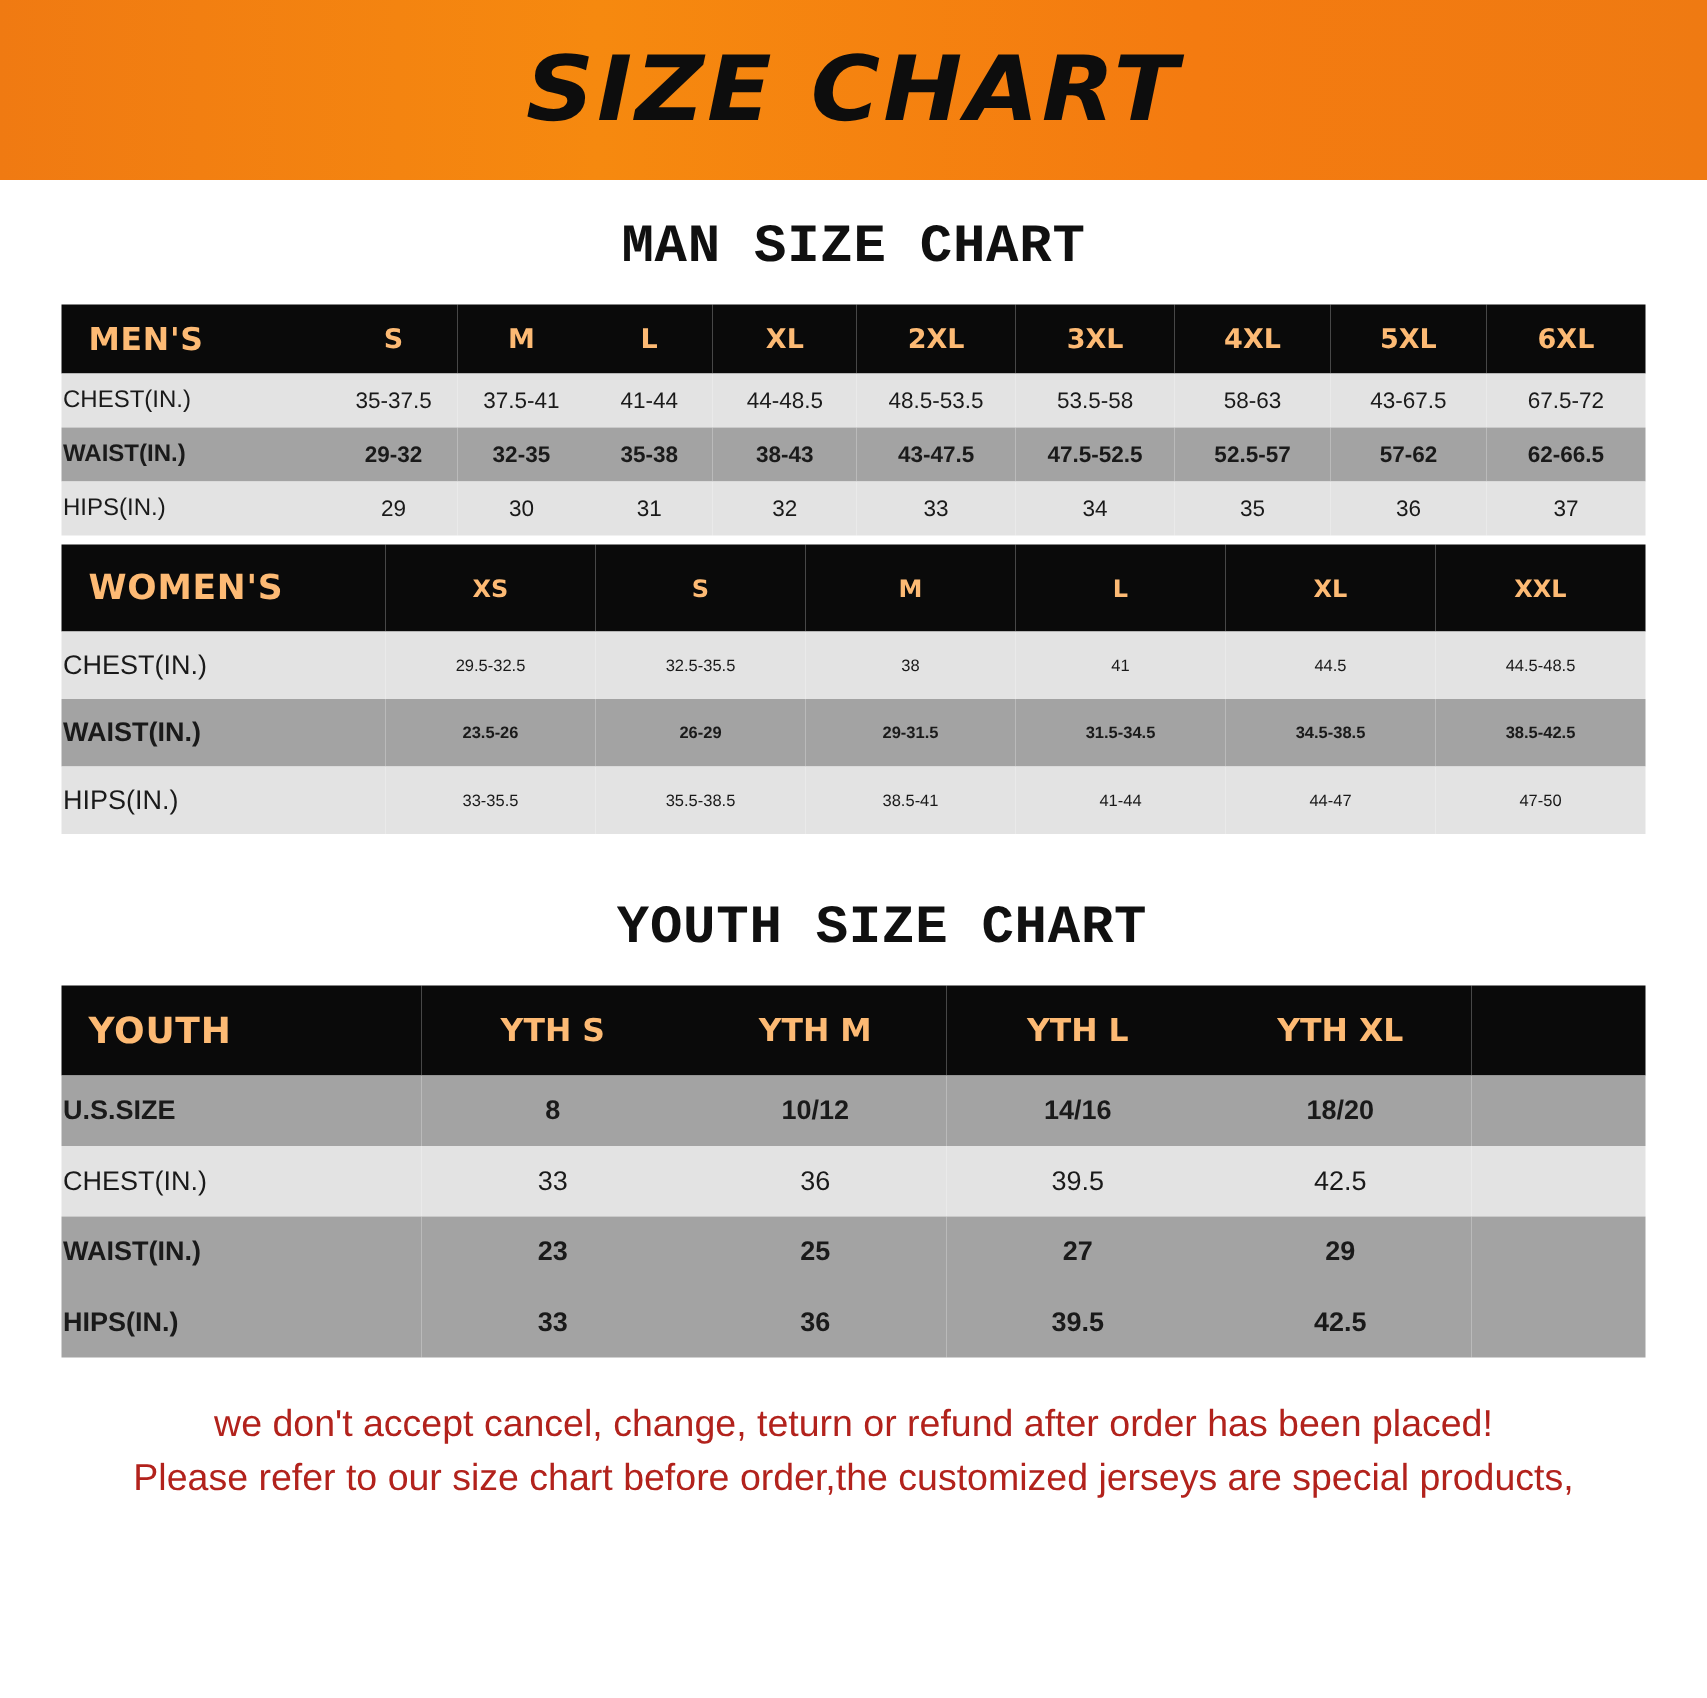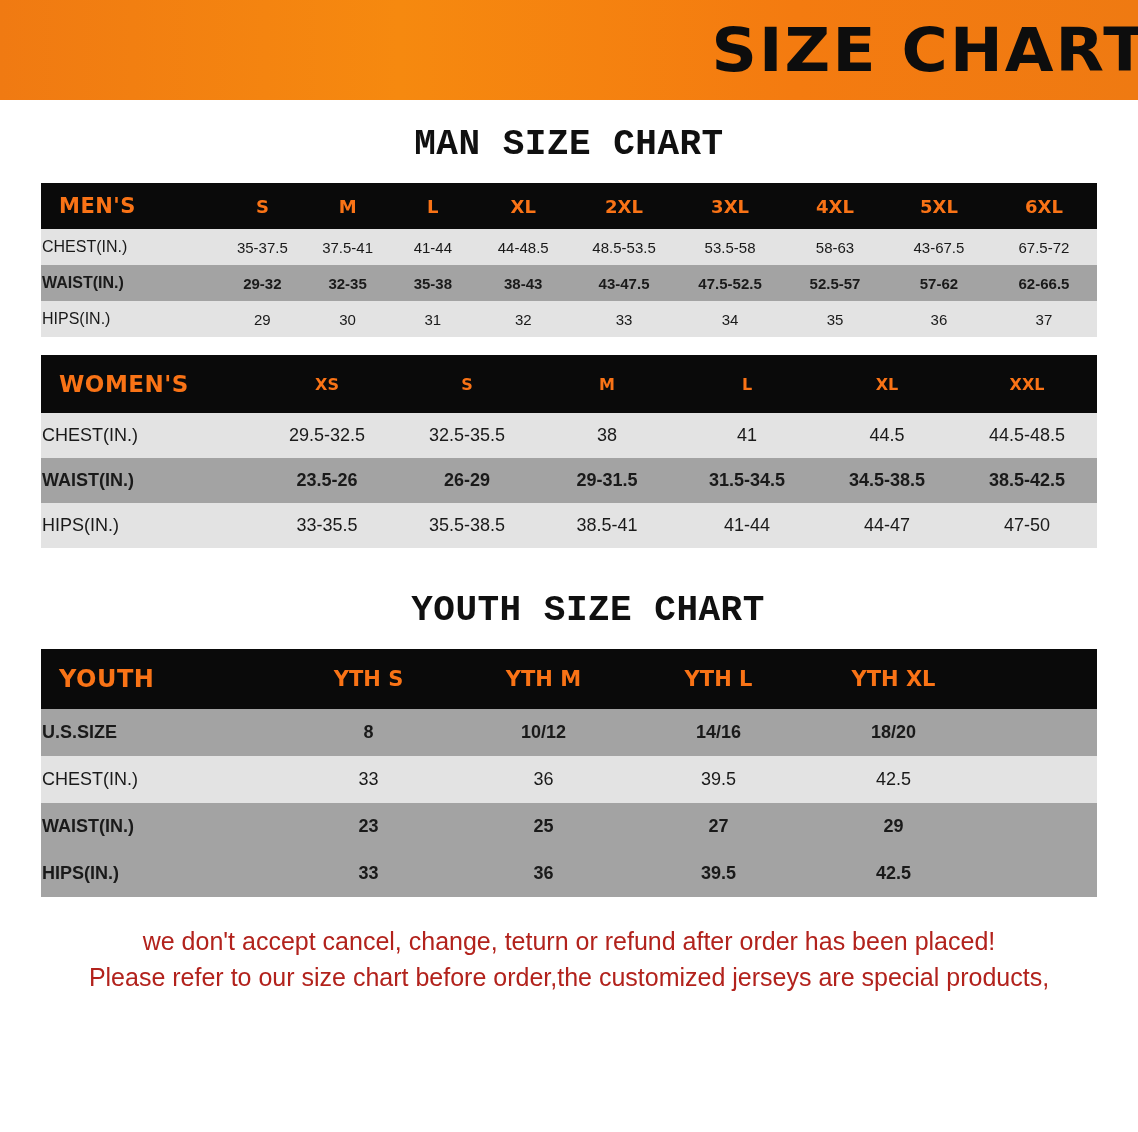--- a/index.html
+++ b/index.html
@@ -15,26 +15,27 @@
   }
   .page {
     position: relative;
     width: 1138px;
     height: 1132px;
     background: #ffffff;
   }
 
   
   .banner {
-    height: 100px;
+    height: 120px;
     background: linear-gradient(90deg, #f07a12 0%, #f6890f 35%, #f47b10 70%, #ef7a12 100%);
     display: flex;
     align-items: center;
-    justify-content: flex-end;
+    justify-content: center;
     overflow: hidden;
+    font-style: italic;
   }
   .banner-title {
     font-family: "DejaVu Sans", sans-serif;
     font-weight: bold;
     font-size: 60px;
     letter-spacing: 2px;
     color: #0d0d0d;
     line-height: 1;
     transform: scaleX(1.05);
   }
@@ -68,21 +69,21 @@
     margin: 0 auto;
     box-sizing: border-box;
   }
   table.size-table {
     border-collapse: collapse;
     width: 100%;
     table-layout: fixed;
   }
   table.size-table thead th {
     background: #0a0a0a;
-    color: #f97316;
+    color: #fdba74;
     font-family: "DejaVu Sans", sans-serif;
     font-weight: bold;
     text-align: center;
     vertical-align: middle;
     white-space: nowrap;
   }
   table.size-table thead th.row-label-head {
     text-align: left;
     padding-left: 18px;
     letter-spacing: 0.5px;
@@ -104,21 +105,21 @@
   
   #men-table { font-size: 15px; }
   #men-table thead th { height: 44px; font-size: 18px; }
   #men-table thead th.row-label-head { font-size: 21px; }
   #men-table tbody td { height: 34px; font-size: 15px; }
   #men-table tbody td.row-label { font-size: 16px; }
 
   
   #women-table thead th { height: 56px; font-size: 16px; }
   #women-table thead th.row-label-head { font-size: 23px; }
-  #women-table tbody td { height: 43px; font-size: 18px; }
+  #women-table tbody td { height: 43px; font-size: 11px; }
   #women-table tbody td.row-label { font-size: 18px; }
 
   
   #youth-table thead th { height: 58px; font-size: 21px; }
   #youth-table thead th.row-label-head { font-size: 24px; }
   #youth-table tbody td { height: 45px; font-size: 18px; }
   #youth-table tbody td.row-label { font-size: 18px; }
 
   
   .note {
@@ -203,21 +204,21 @@
           <td>33</td>
           <td>34</td>
           <td>35</td>
           <td>36</td>
           <td>37</td>
         </tr>
       </tbody>
     </table>
   </div>
 
-  <div class="table-wrap" style="width:1056px;margin-top:18px;">
+  <div class="table-wrap" style="width:1056px;margin-top:6px;">
     <table class="size-table" id="women-table">
       <colgroup>
         <col style="width:216px">
         <col style="width:140px">
           <col style="width:140px">
           <col style="width:140px">
         <col style="width:140px">
           <col style="width:140px">
           <col style="width:140px">
       </colgroup>

